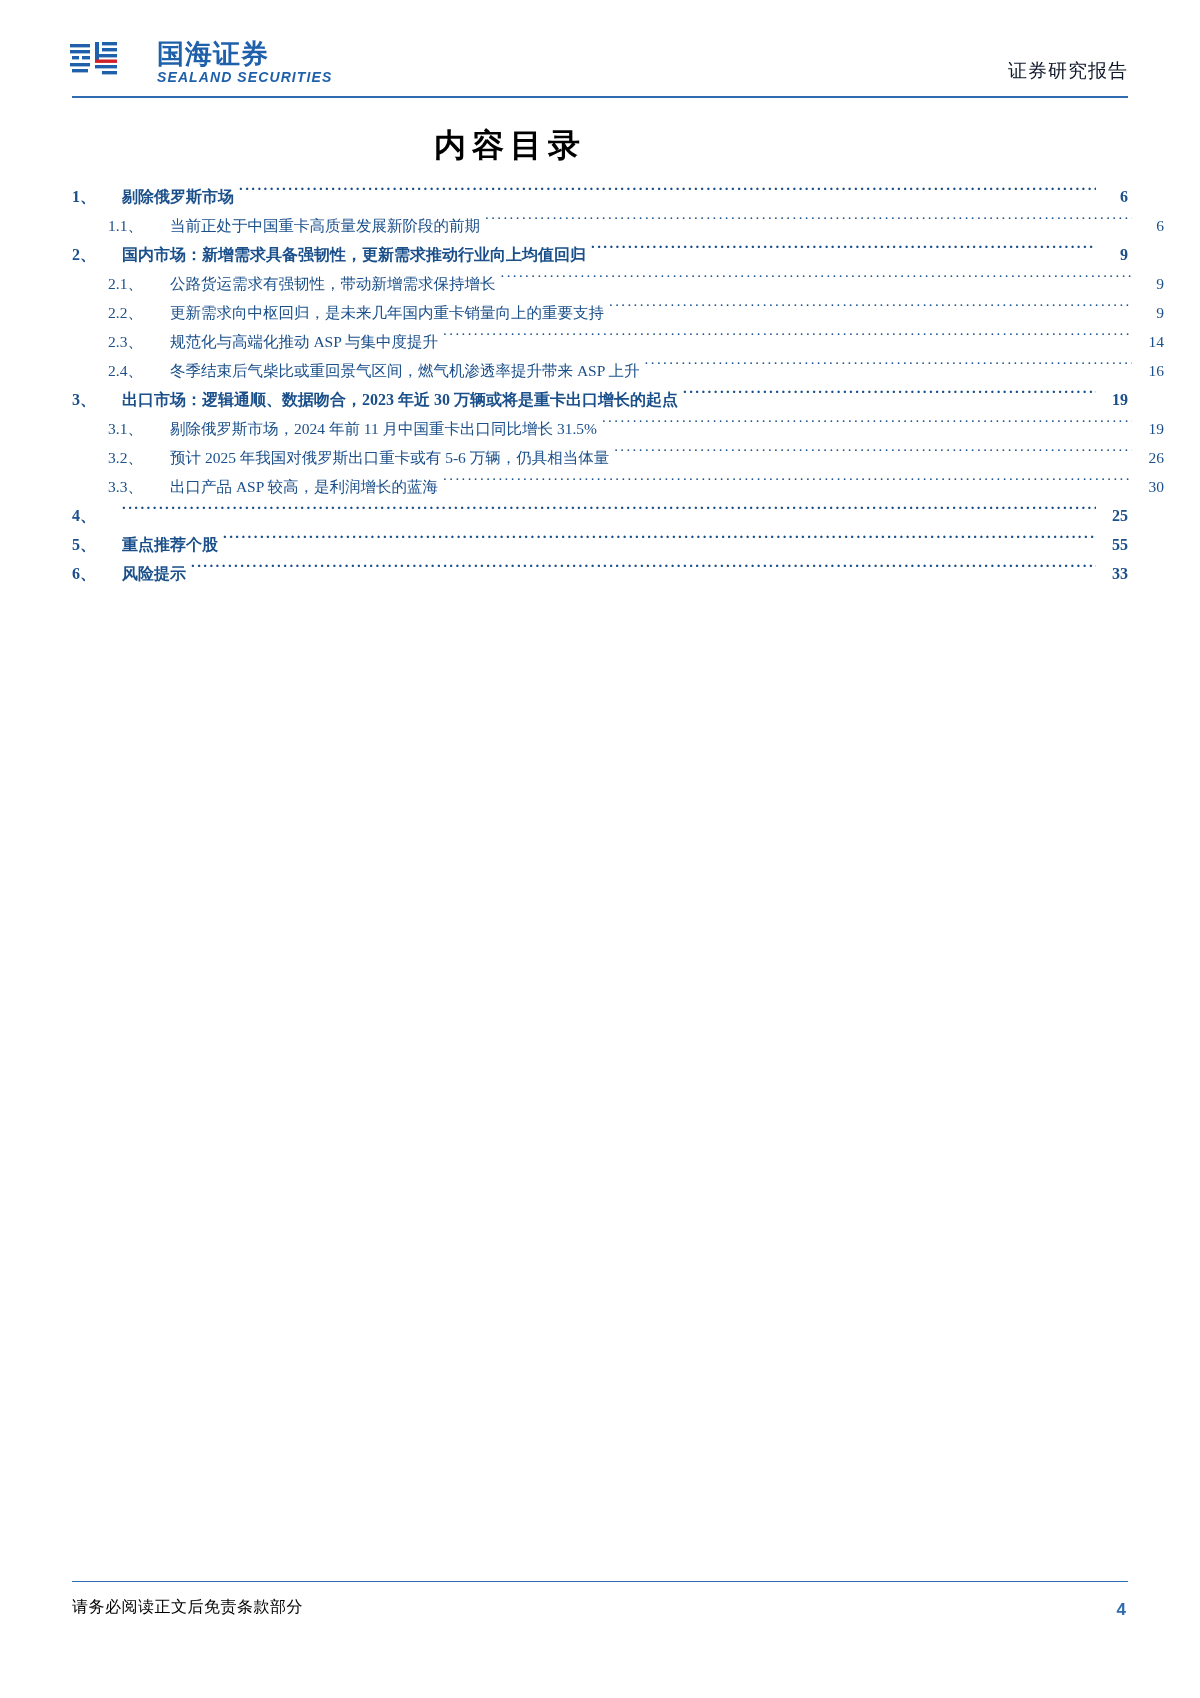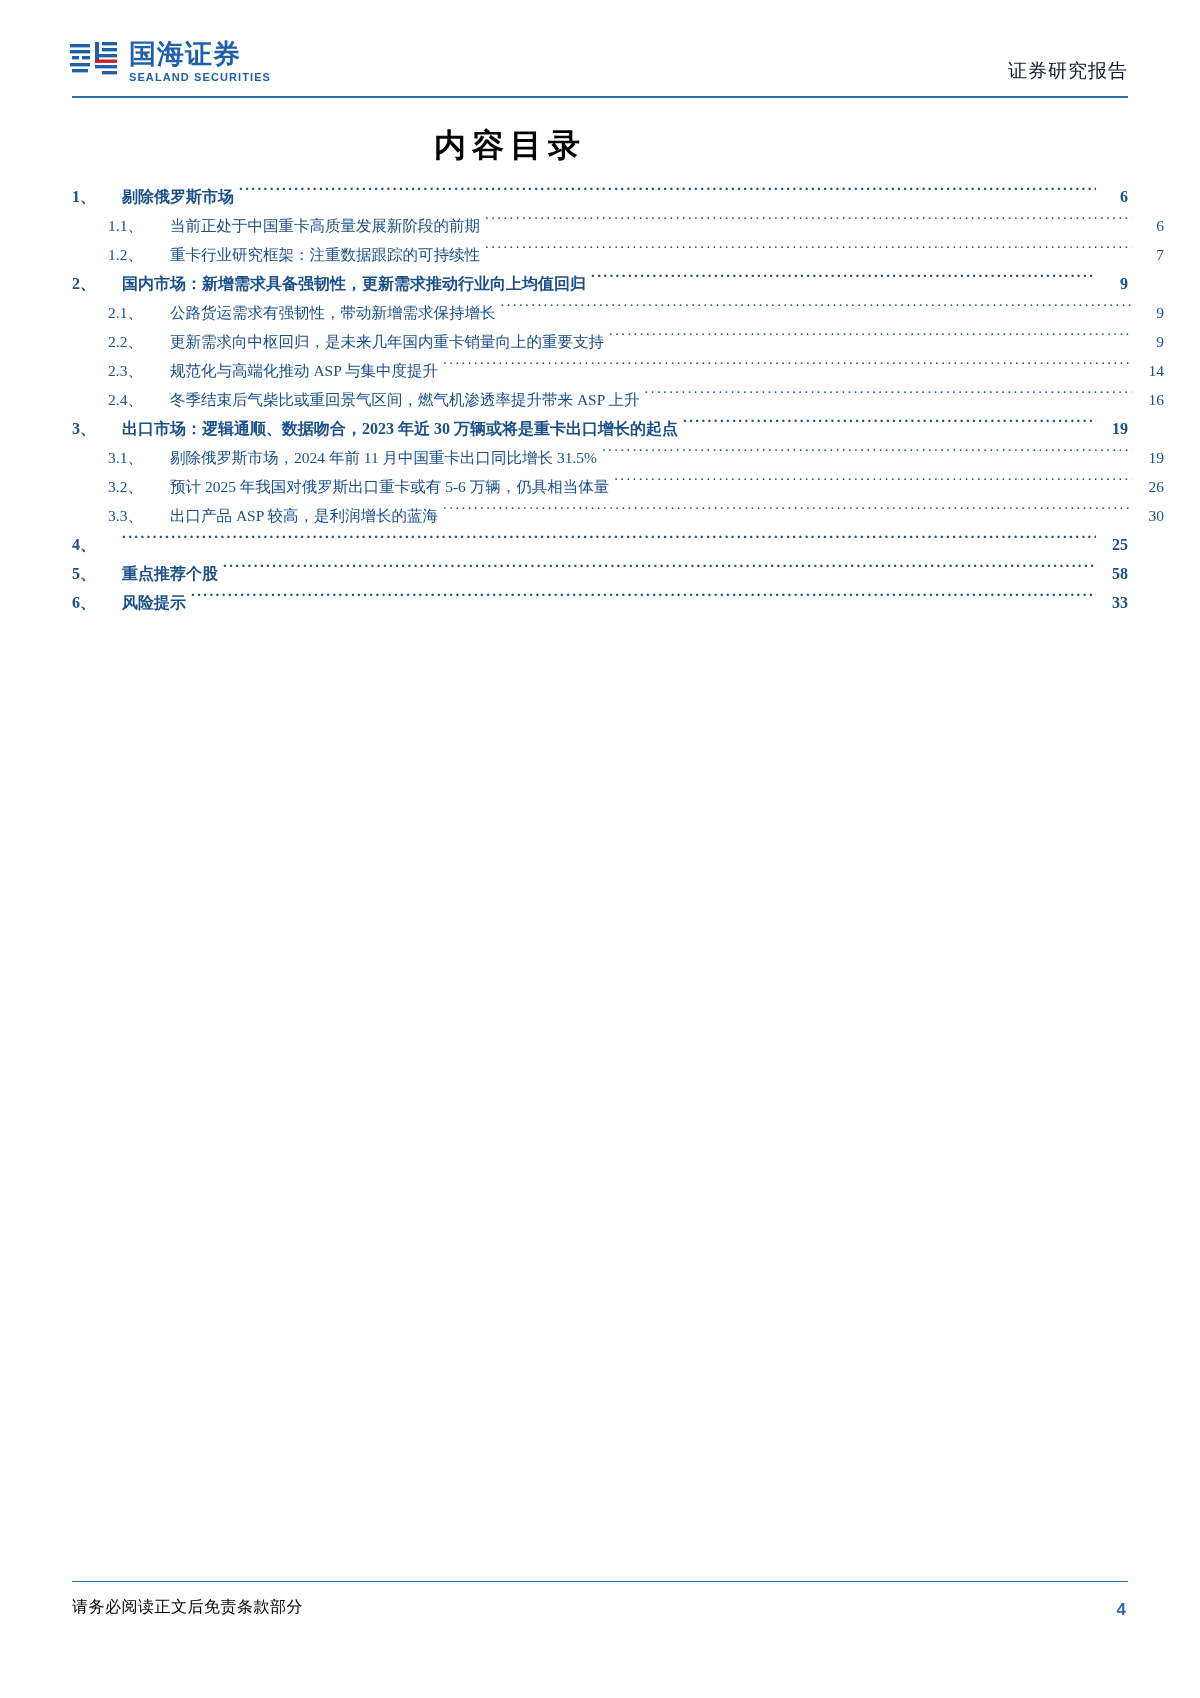--- a/index.html
+++ b/index.html
@@ -44,39 +44,41 @@
     position: relative;
     margin-right: 9px;
     flex: none;
   }
   .logo-mark svg { display: block; }
   .logo-text-wrap {
     display: flex;
     flex-direction: column;
     justify-content: flex-start;
     padding-top: 1px;
+    margin-left: 28px;
   }
   .logo-cn {
     font-family: "Liberation Sans", "DejaVu Sans", sans-serif;
     font-size: 27px;
     font-weight: 700;
     color: #1f60ab;
     letter-spacing: 1px;
     line-height: 30px;
     white-space: nowrap;
   }
   .logo-en {
     font-family: "Liberation Sans", "DejaVu Sans", sans-serif;
-    font-size: 11px;
+    font-size: 14px;
     font-weight: 700;
     color: #1f60ab;
     letter-spacing: 1.1px;
     line-height: 13px;
     margin-top: 2px;
     white-space: nowrap;
+    font-style: italic;
   }
   .header-right {
     position: absolute;
     right: 72px;
     top: 58px;
     font-family: "Liberation Serif", "DejaVu Serif", serif;
     font-size: 19px;
     color: #0f172a;
     letter-spacing: 1px;
     white-space: nowrap;
@@ -239,26 +241,20 @@
         <span class="toc-label">剔除俄罗斯市场</span>
         <span class="toc-dots"></span>
         <span class="toc-page">6</span>
       </div>
       <div class="toc-row lvl2">
         <span class="toc-num">1.1、</span>
         <span class="toc-label">当前正处于中国重卡高质量发展新阶段的前期</span>
         <span class="toc-dots"></span>
         <span class="toc-page">6</span>
       </div>
-      <div class="toc-row lvl2">
-        <span class="toc-num">1.2、</span>
-        <span class="toc-label">重卡行业研究框架：注重数据跟踪的可持续性</span>
-        <span class="toc-dots"></span>
-        <span class="toc-page">7</span>
-      </div>
       <div class="toc-row lvl1">
         <span class="toc-num">2、</span>
         <span class="toc-label">国内市场：新增需求具备强韧性，更新需求推动行业向上均值回归</span>
         <span class="toc-dots"></span>
         <span class="toc-page">9</span>
       </div>
       <div class="toc-row lvl2">
         <span class="toc-num">2.1、</span>
         <span class="toc-label">公路货运需求有强韧性，带动新增需求保持增长</span>
         <span class="toc-dots"></span>
@@ -308,21 +304,21 @@
       </div>
       <div class="toc-row lvl1">
         <span class="toc-num">4、</span>
         <span class="toc-dots"></span>
         <span class="toc-page">25</span>
       </div>
       <div class="toc-row lvl1">
         <span class="toc-num">5、</span>
         <span class="toc-label">重点推荐个股</span>
         <span class="toc-dots"></span>
-        <span class="toc-page">58</span>
+        <span class="toc-page">55</span>
       </div>
       <div class="toc-row lvl1">
         <span class="toc-num">6、</span>
         <span class="toc-label">风险提示</span>
         <span class="toc-dots"></span>
         <span class="toc-page">33</span>
       </div>
     </div>
 
   <div class="footer-rule"></div>

